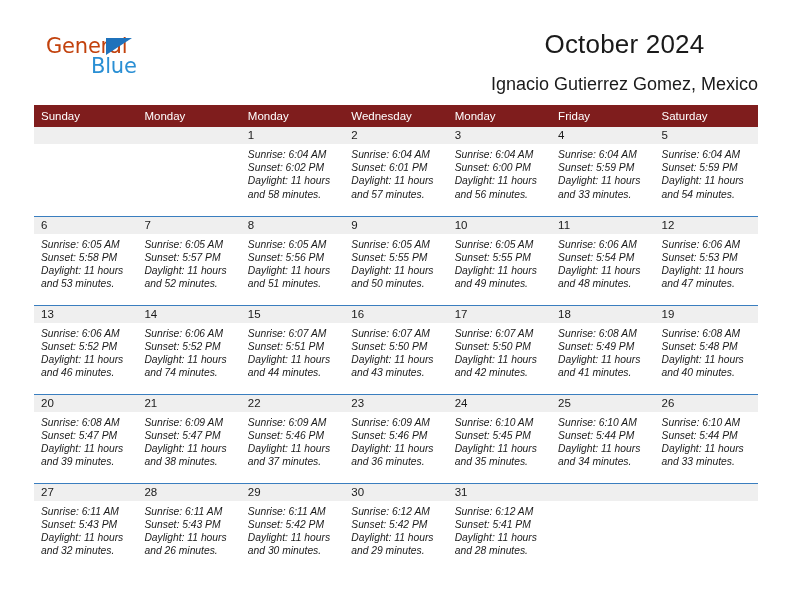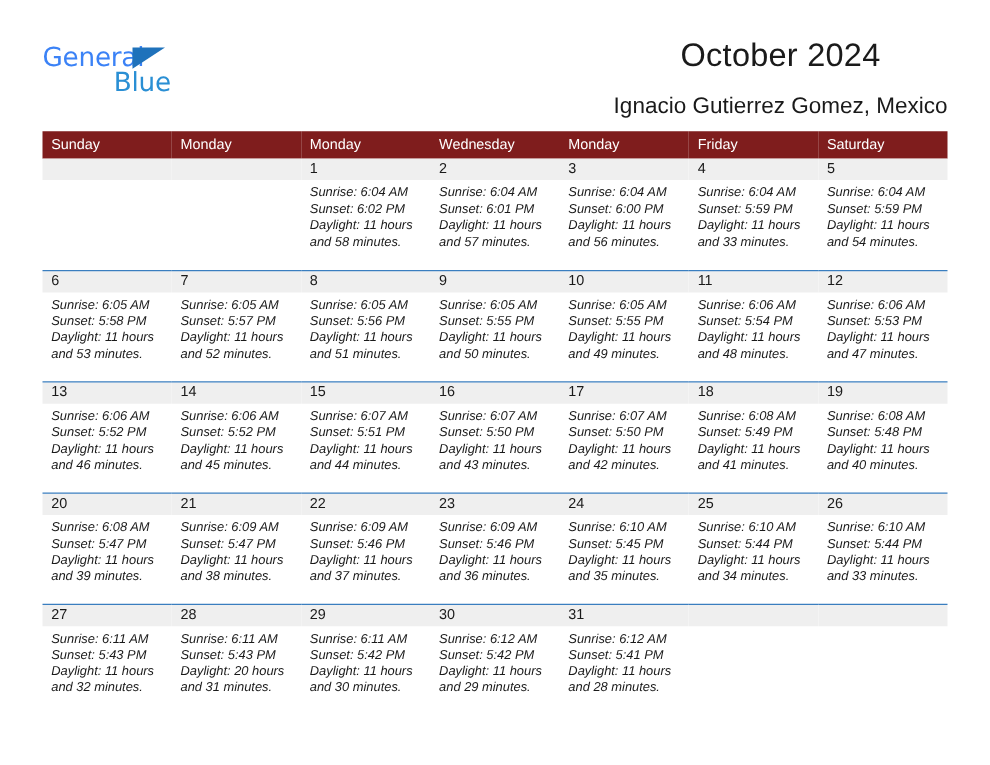--- a/index.html
+++ b/index.html
@@ -33,25 +33,25 @@
 
   .logo {
     position: absolute;
     left: 0;
     top: 6px;
     width: 180px;
     height: 52px;
   }
   .logo-general {
     position: absolute;
-    left: 0;
+    left: 12px;
     top: 0;
     font-size: 21px;
     letter-spacing: -0.2px;
-    color: #3b82f6;
+    color: #c2410c;
     font-family: "DejaVu Sans", sans-serif;
     font-weight: 400;
   }
   .logo-tri {
     position: absolute;
     left: 72px;
     top: 4px;
     width: 0;
     height: 0;
     border-left: 26px solid #1f72bb;
@@ -297,21 +297,21 @@
               <div class="sunrise">Sunrise: 6:06 AM</div>
               <div class="sunset">Sunset: 5:52 PM</div>
               <div class="daylight">Daylight: 11 hours and 46 minutes.</div>
             </div>
           </td>
           <td class="day-cell">
             <div class="daynum-bar">14</div>
             <div class="cell-body">
               <div class="sunrise">Sunrise: 6:06 AM</div>
               <div class="sunset">Sunset: 5:52 PM</div>
-              <div class="daylight">Daylight: 11 hours and 45 minutes.</div>
+              <div class="daylight">Daylight: 11 hours and 74 minutes.</div>
             </div>
           </td>
           <td class="day-cell">
             <div class="daynum-bar">15</div>
             <div class="cell-body">
               <div class="sunrise">Sunrise: 6:07 AM</div>
               <div class="sunset">Sunset: 5:51 PM</div>
               <div class="daylight">Daylight: 11 hours and 44 minutes.</div>
             </div>
           </td>
@@ -413,21 +413,21 @@
               <div class="sunrise">Sunrise: 6:11 AM</div>
               <div class="sunset">Sunset: 5:43 PM</div>
               <div class="daylight">Daylight: 11 hours and 32 minutes.</div>
             </div>
           </td>
           <td class="day-cell">
             <div class="daynum-bar">28</div>
             <div class="cell-body">
               <div class="sunrise">Sunrise: 6:11 AM</div>
               <div class="sunset">Sunset: 5:43 PM</div>
-              <div class="daylight">Daylight: 20 hours and 31 minutes.</div>
+              <div class="daylight">Daylight: 11 hours and 26 minutes.</div>
             </div>
           </td>
           <td class="day-cell">
             <div class="daynum-bar">29</div>
             <div class="cell-body">
               <div class="sunrise">Sunrise: 6:11 AM</div>
               <div class="sunset">Sunset: 5:42 PM</div>
               <div class="daylight">Daylight: 11 hours and 30 minutes.</div>
             </div>
           </td>

